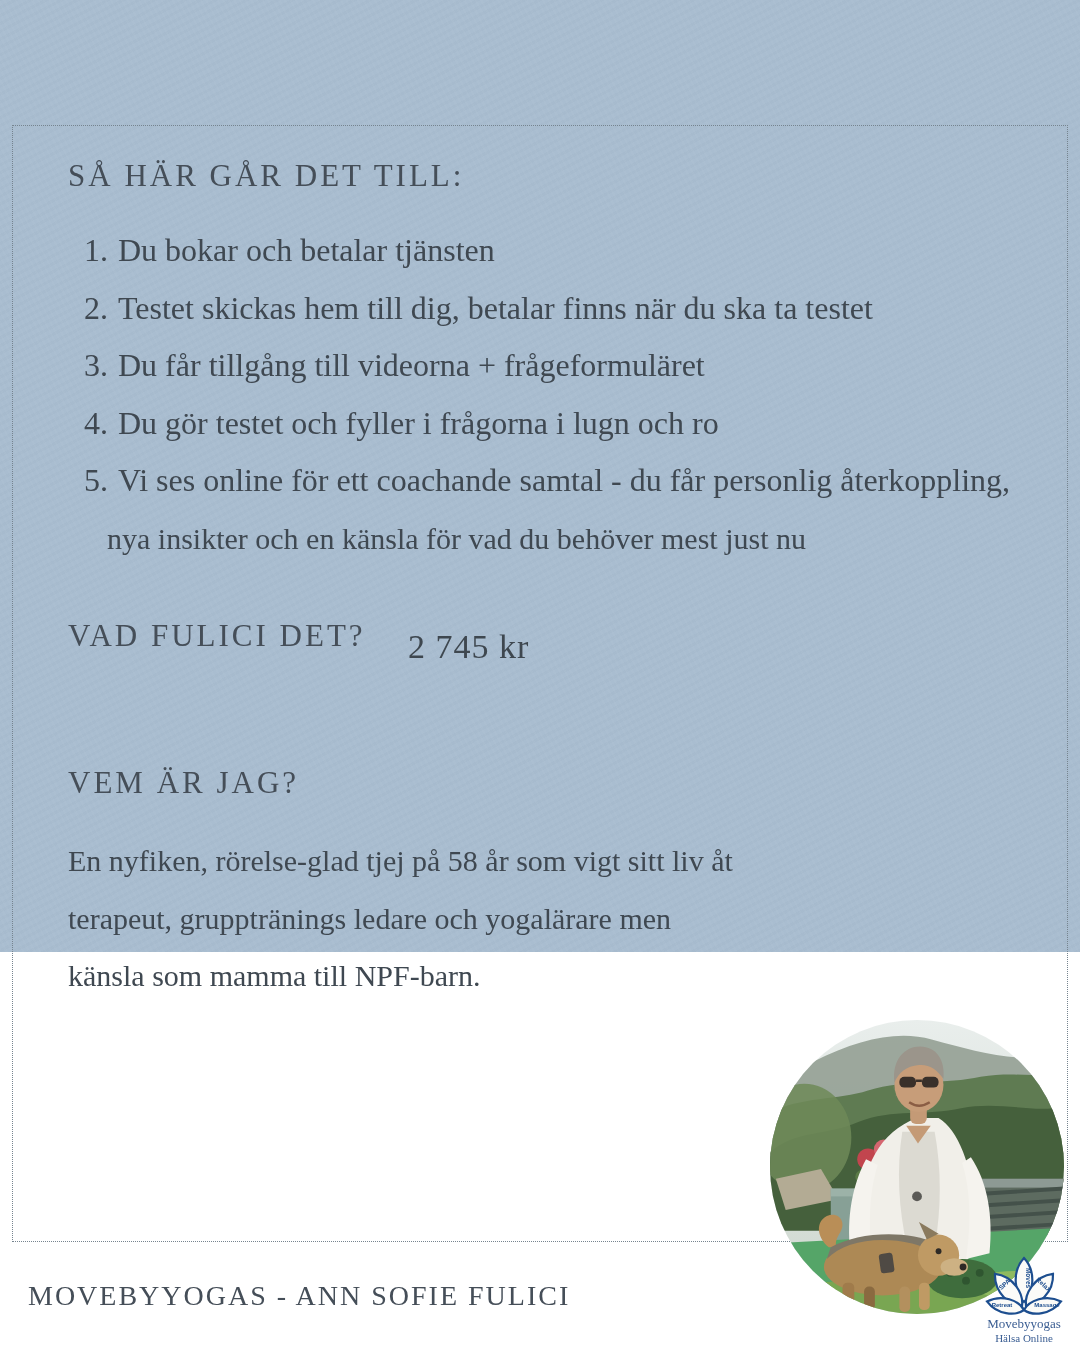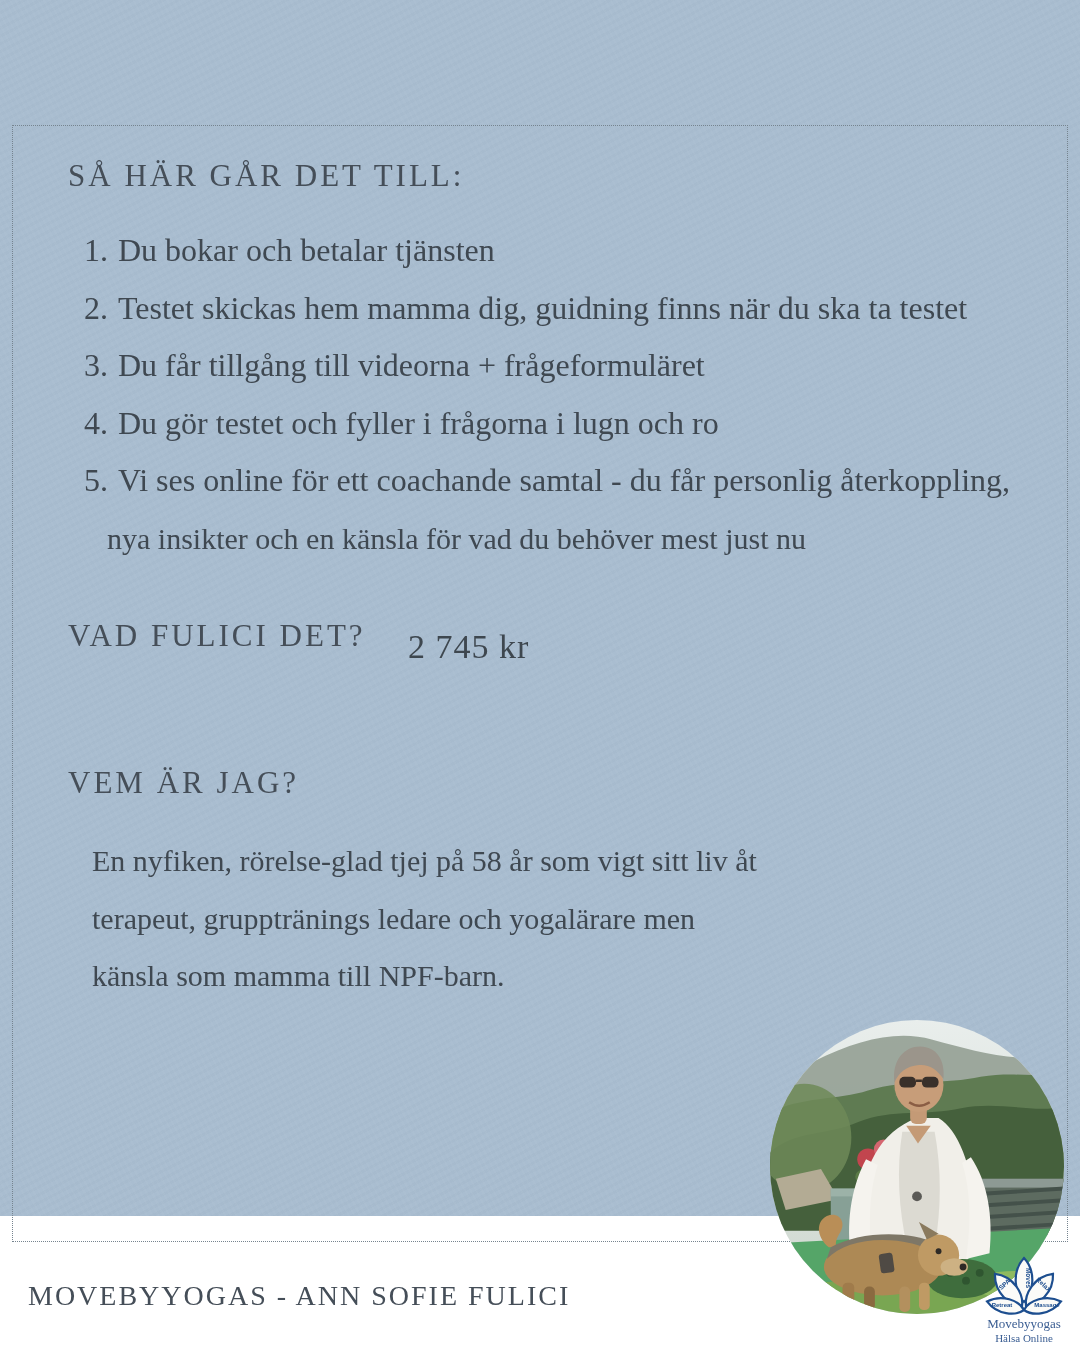--- a/index.html
+++ b/index.html
@@ -2,21 +2,21 @@
 <html><head>
 <meta charset="utf-8">
 <style>
   html,body{margin:0;padding:0;}
   body{
     width:1080px;height:1350px;
     font-family:"Liberation Serif","DejaVu Serif",serif;
     overflow:hidden;
   }
   .canvas{
-    position:relative;width:1080px;height:1216px;
+    position:relative;width:1080px;height:952px;
     background-color:#a9bdd0;
     background-image:
       repeating-linear-gradient(63deg, rgba(255,255,255,0.025) 0 2px, rgba(0,0,0,0) 2px 5px),
       repeating-linear-gradient(-27deg, rgba(40,60,80,0.02) 0 3px, rgba(0,0,0,0) 3px 7px);
   }
   .card{
     position:absolute;left:12px;top:125px;width:1054px;height:1115px;
     border:1px dotted #76848f;
   }
   .heading{
@@ -40,21 +40,21 @@
   }
   .steps .num{
     display:inline-block;width:40px;text-align:right;margin-right:10px;
   }
   .step-cont{
     position:absolute;left:107px;top:510px;
     font-size:30px;line-height:57.5px;color:#3f4851;white-space:nowrap;
   }
   .about-lines{
     position:absolute;left:68px;top:832px;
-    font-size:30px;line-height:57.5px;color:#3f4851;margin-left:24px;
+    font-size:30px;line-height:57.5px;color:#3f4851;
   }
   .about-lines div{white-space:nowrap;}
   .portrait{
     position:absolute;left:770px;top:1020px;width:294px;height:294px;
     border-radius:50%;overflow:hidden;
   }
   .footer-name{
     position:absolute;left:28px;top:1280px;
     font-size:28px;letter-spacing:2px;color:#454e58;white-space:nowrap;
   }
@@ -71,21 +71,21 @@
 
   <div class="card"></div>
 
   <div class="heading h-how">SÅ HÄR GÅR DET TILL:</div>
 
   <ul class="steps">
     <li>
       <span class="num">1.</span><span>Du bokar och betalar tjänsten</span>
     </li>
     <li>
-      <span class="num">2.</span><span>Testet skickas hem mamma dig, guidning finns när du ska ta testet</span>
+      <span class="num">2.</span><span>Testet skickas hem till dig, betalar finns när du ska ta testet</span>
     </li>
     <li>
       <span class="num">3.</span><span>Du får tillgång till videorna + frågeformuläret</span>
     </li>
     <li>
       <span class="num">4.</span><span>Du gör testet och fyller i frågorna i lugn och ro</span>
     </li>
     <li>
       <span class="num">5.</span><span>Vi ses online för ett coachande samtal - du får personlig återkoppling,</span>
     </li>

